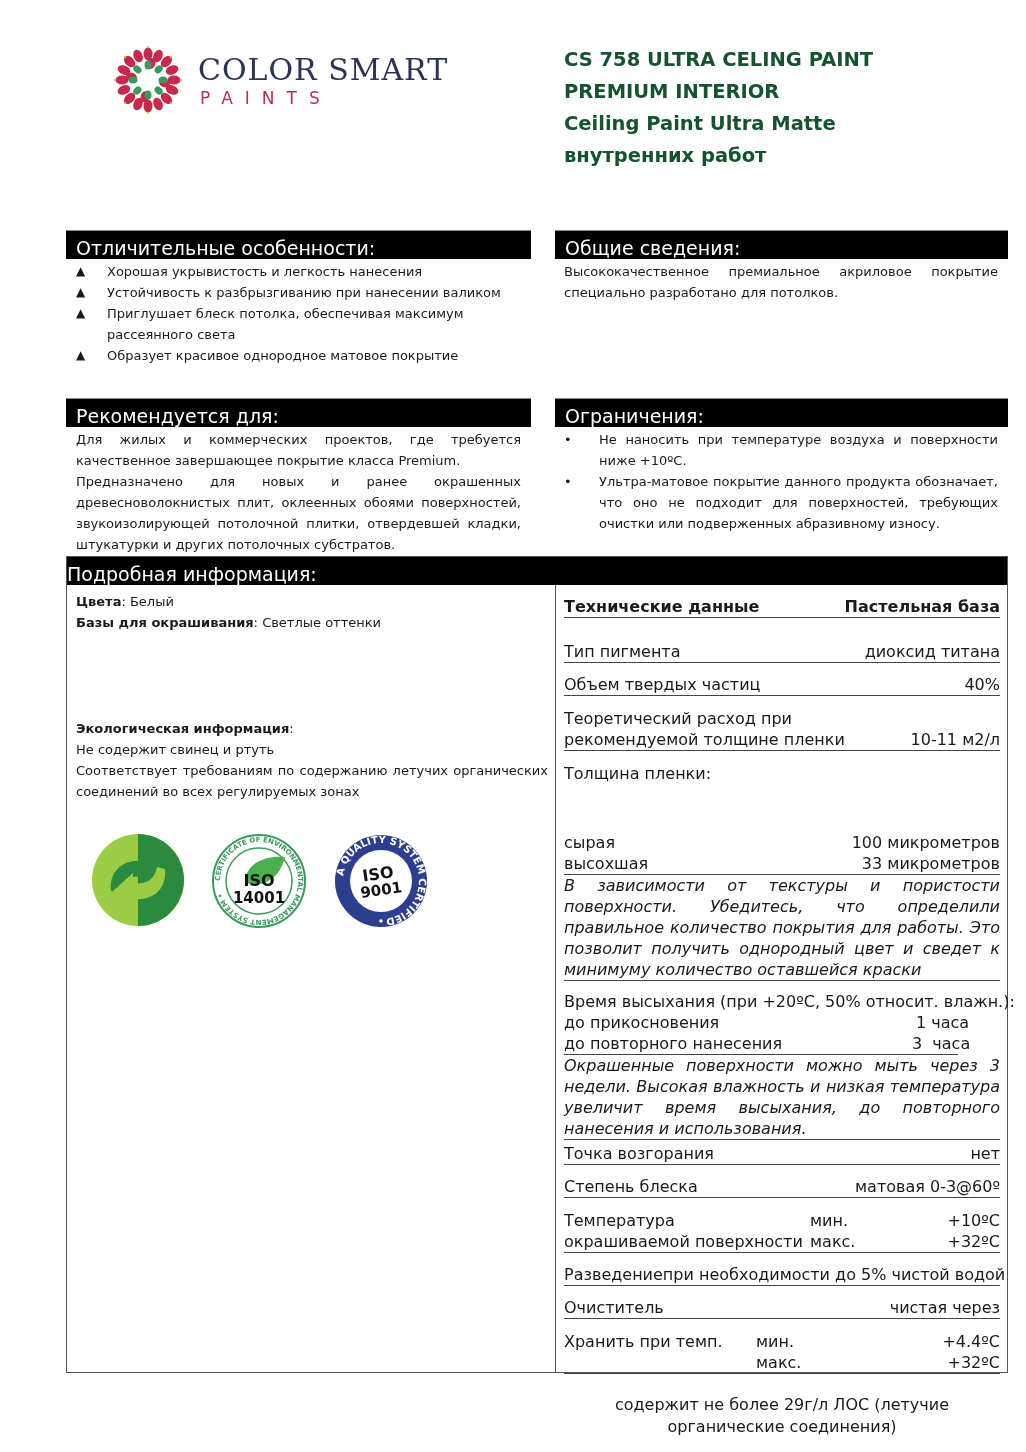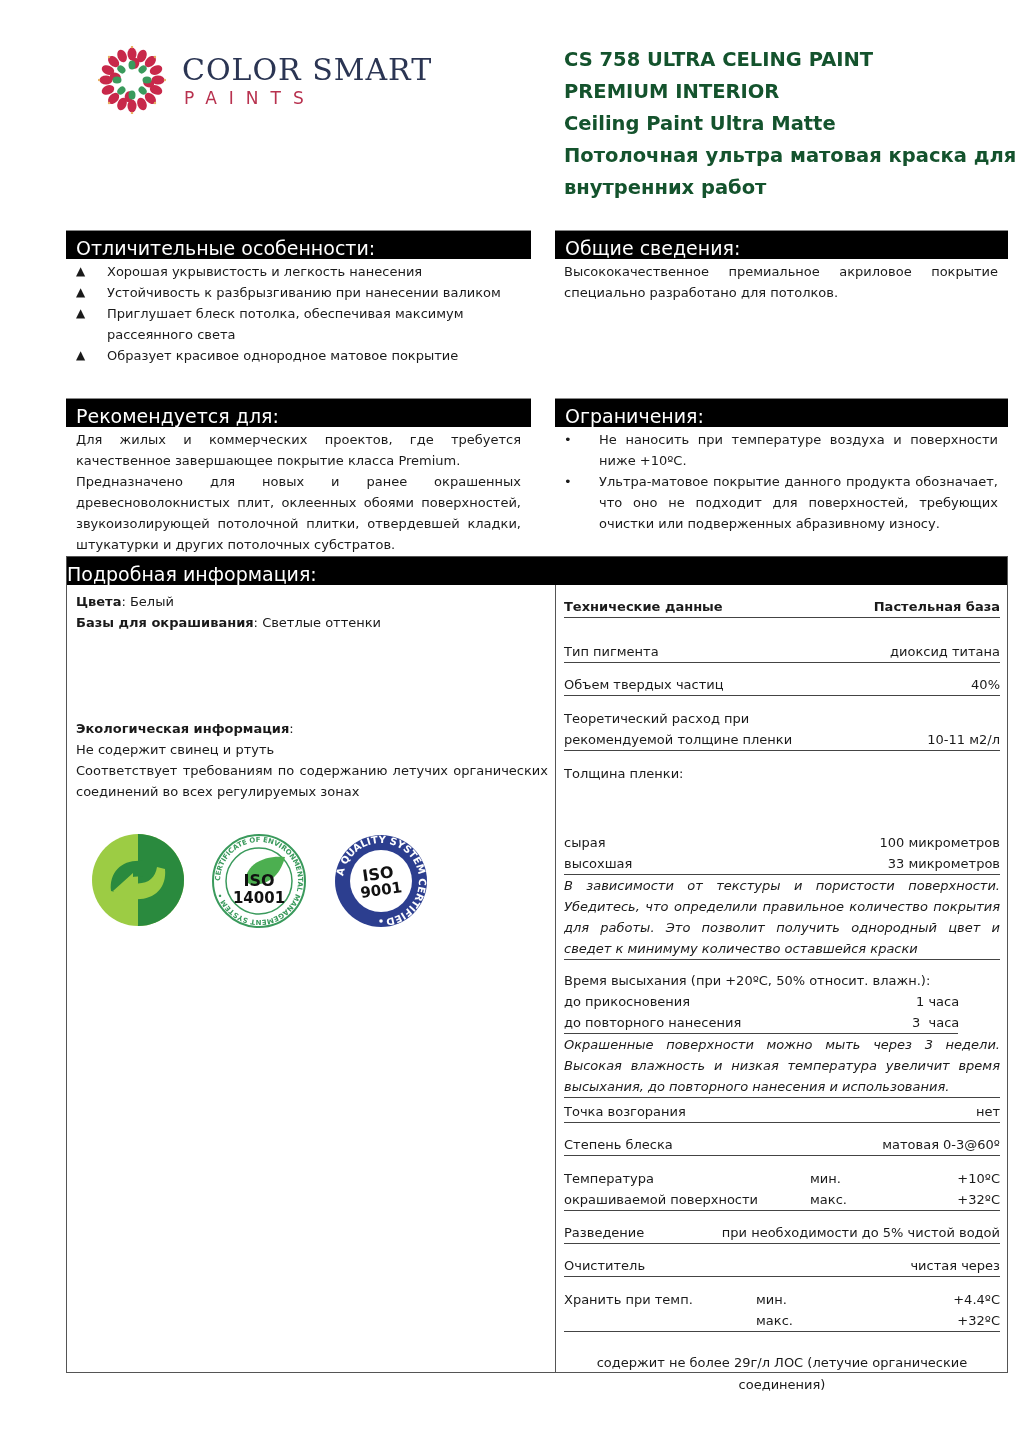--- a/index.html
+++ b/index.html
@@ -2,21 +2,21 @@
 <html><head>
 <meta charset="utf-8">
 <style>
   * { box-sizing: border-box; margin: 0; padding: 0; }
   html, body { width: 1026px; height: 1452px; background: #ffffff; }
   body { position: relative; font-family: "DejaVu Sans", sans-serif; color: #1a1a1a; overflow: hidden; }
 
   .abs { position: absolute; }
 
   
-  .logo { left: 98px; top: 44px; width: 340px; height: 72px; }
+  .logo { left: 114px; top: 44px; width: 340px; height: 72px; }
   .logo svg.flower { position: absolute; left: 0; top: 2px; }
   .logo .brand1 { position: absolute; left: 84px; top: 8px; font-family: "DejaVu Serif", serif; font-size: 30px; color: #2b3553; letter-spacing: 1px; white-space: nowrap; }
   .logo .brand2 { position: absolute; left: 86px; top: 44px; font-family: "DejaVu Sans", sans-serif; font-size: 17px; color: #b8324f; letter-spacing: 12px; white-space: nowrap; }
 
   
   .title-block { left: 564px; top: 44px; width: 450px; }
   .title-block div { font-family: "DejaVu Sans", sans-serif; font-weight: bold; font-size: 19.5px; line-height: 32px; color: #14532d; white-space: nowrap; }
 
   
   .sec-head { background: #000; color: #fff; font-size: 19px; height: 29px; line-height: 34px; padding-left: 10px; white-space: nowrap; overflow: hidden; border-top: 1px solid #888; }
@@ -33,21 +33,21 @@
   ul.dot li .mark { position: absolute; left: 0; top: 0; font-size: 13px; }
 
   
   .details { left: 66px; top: 556px; width: 942px; height: 817px; border: 1px solid #555; }
   .details .sec-head { text-align: left; padding-left: 0; border-top: none; height: 28px; line-height: 34px; }
   .details .divider { position: absolute; left: 488px; top: 28px; width: 1px; height: 788px; background: #555; }
 
   .left-col { position: absolute; left: 9px; top: 34px; width: 472px; font-size: 13px; line-height: 21px; }
   .left-col b { font-weight: bold; }
 
-  .right-col { position: absolute; left: 497px; top: 40px; width: 436px; font-size: 13px; }
+  .right-col { position: absolute; left: 497px; top: 40px; width: 436px; font-size: 16px; }
   .row { display: flex; justify-content: space-between; line-height: 20px; white-space: nowrap; }
   .ul { border-bottom: 1.5px solid #444; }
   .hd { font-weight: bold; }
   .gap { height: 12px; }
   .gap-s { height: 10px; }
   .italic { font-style: italic; text-align: justify; line-height: 21px; }
   .three { display: grid; white-space: nowrap; line-height: 21px; }
   .center { text-align: center; line-height: 22px; }
 
   .badges { position: absolute; left: 22px; top: 276px; height: 100px; width: 340px; }
@@ -102,21 +102,20 @@
     </g>
   </svg>
   <div class="brand1">COLOR SMART</div>
   <div class="brand2">PAINTS</div>
 </div>
 
 <div class="abs title-block">
   <div>CS 758 ULTRA CELING PAINT</div>
   <div>PREMIUM INTERIOR</div>
   <div>Ceiling Paint Ultra Matte</div>
-  <div>Потолочная ультра матовая краска для</div>
   <div>внутренних работ</div>
 </div>
 
 <div class="abs" style="left:66px; top:230px; width:465px;">
   <div class="sec-head">Отличительные особенности:</div>
   <ul class="tri" style="margin-top:2px; padding-left:10px;">
     <li><span class="mark">▲</span><span>Хорошая укрывистость и легкость нанесения</span></li>
     <li><span class="mark">▲</span><span>Устойчивость к разбрызгиванию при нанесении валиком</span></li>
     <li style="padding-right:60px;"><span class="mark">▲</span><span>Приглушает блеск потолка, обеспечивая максимум рассеянного света</span></li>
     <li><span class="mark">▲</span><span>Образует красивое однородное матовое покрытие</span></li>

